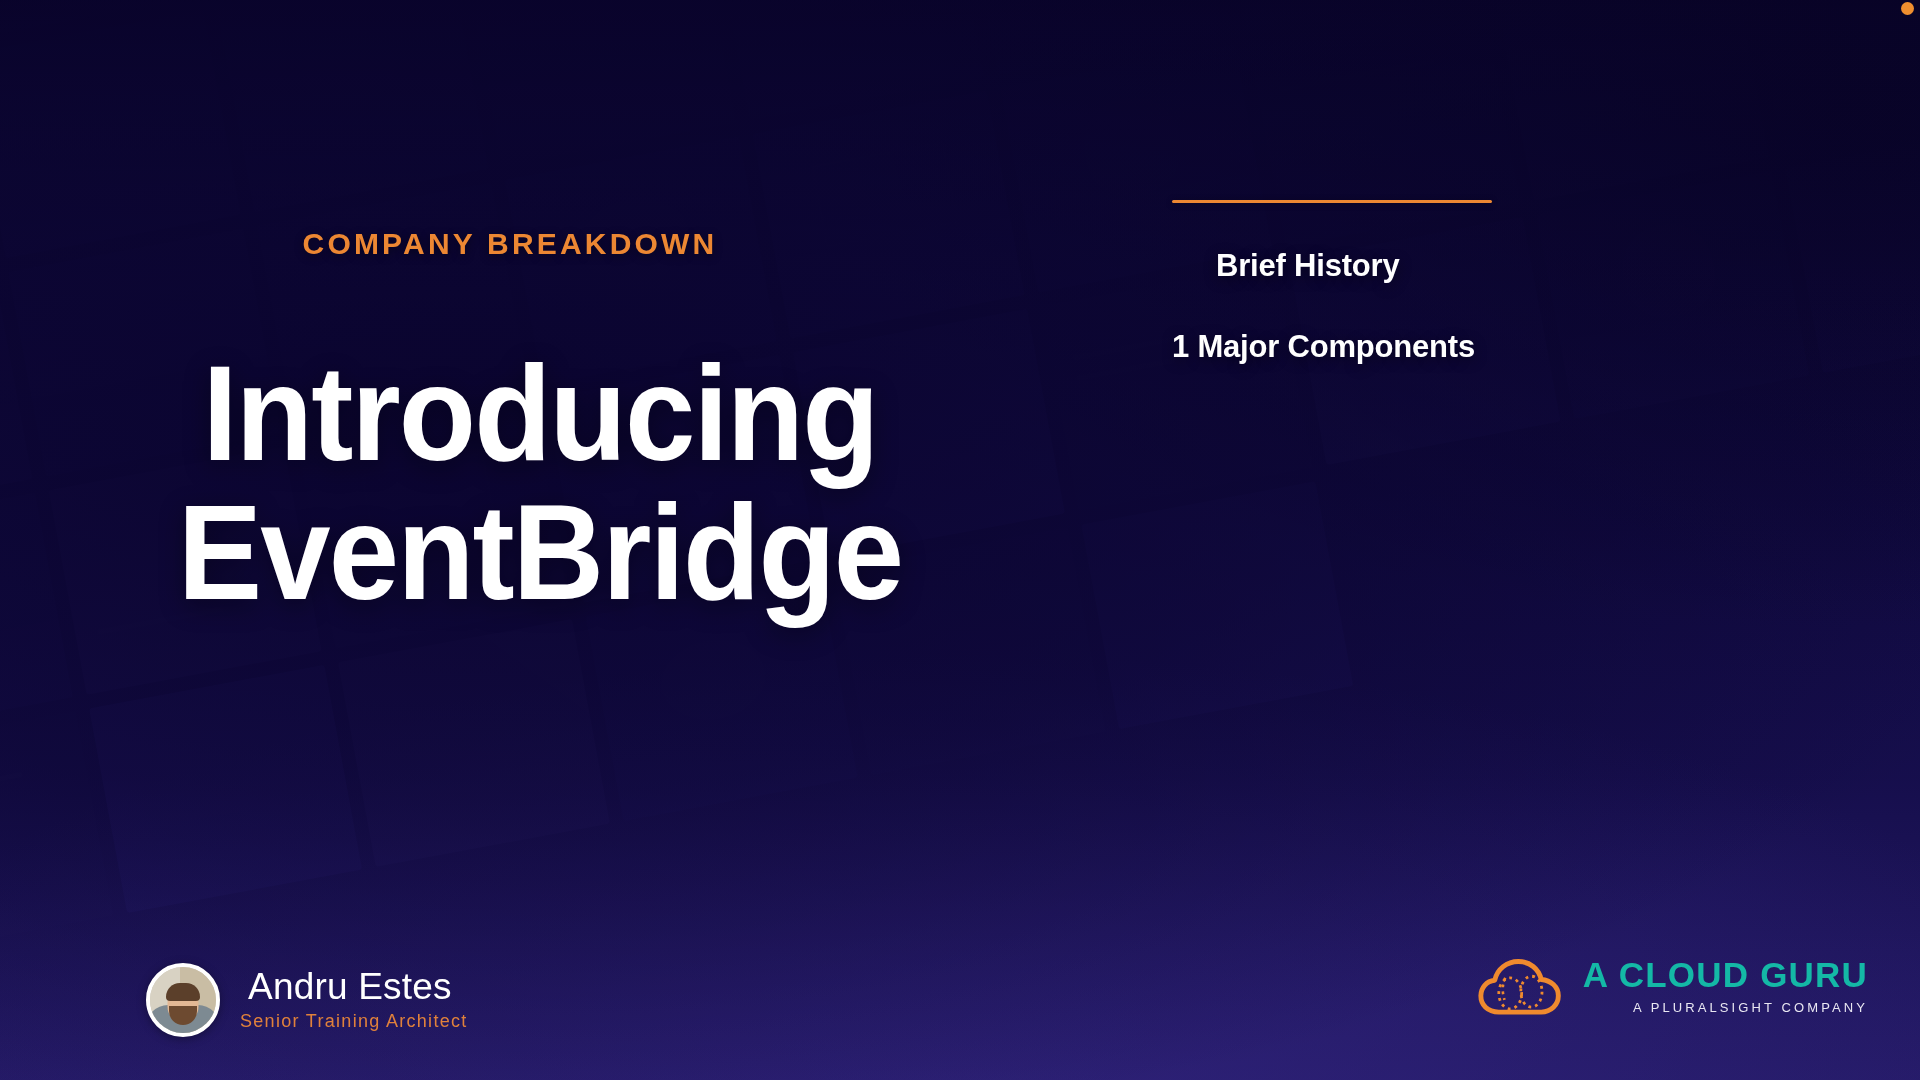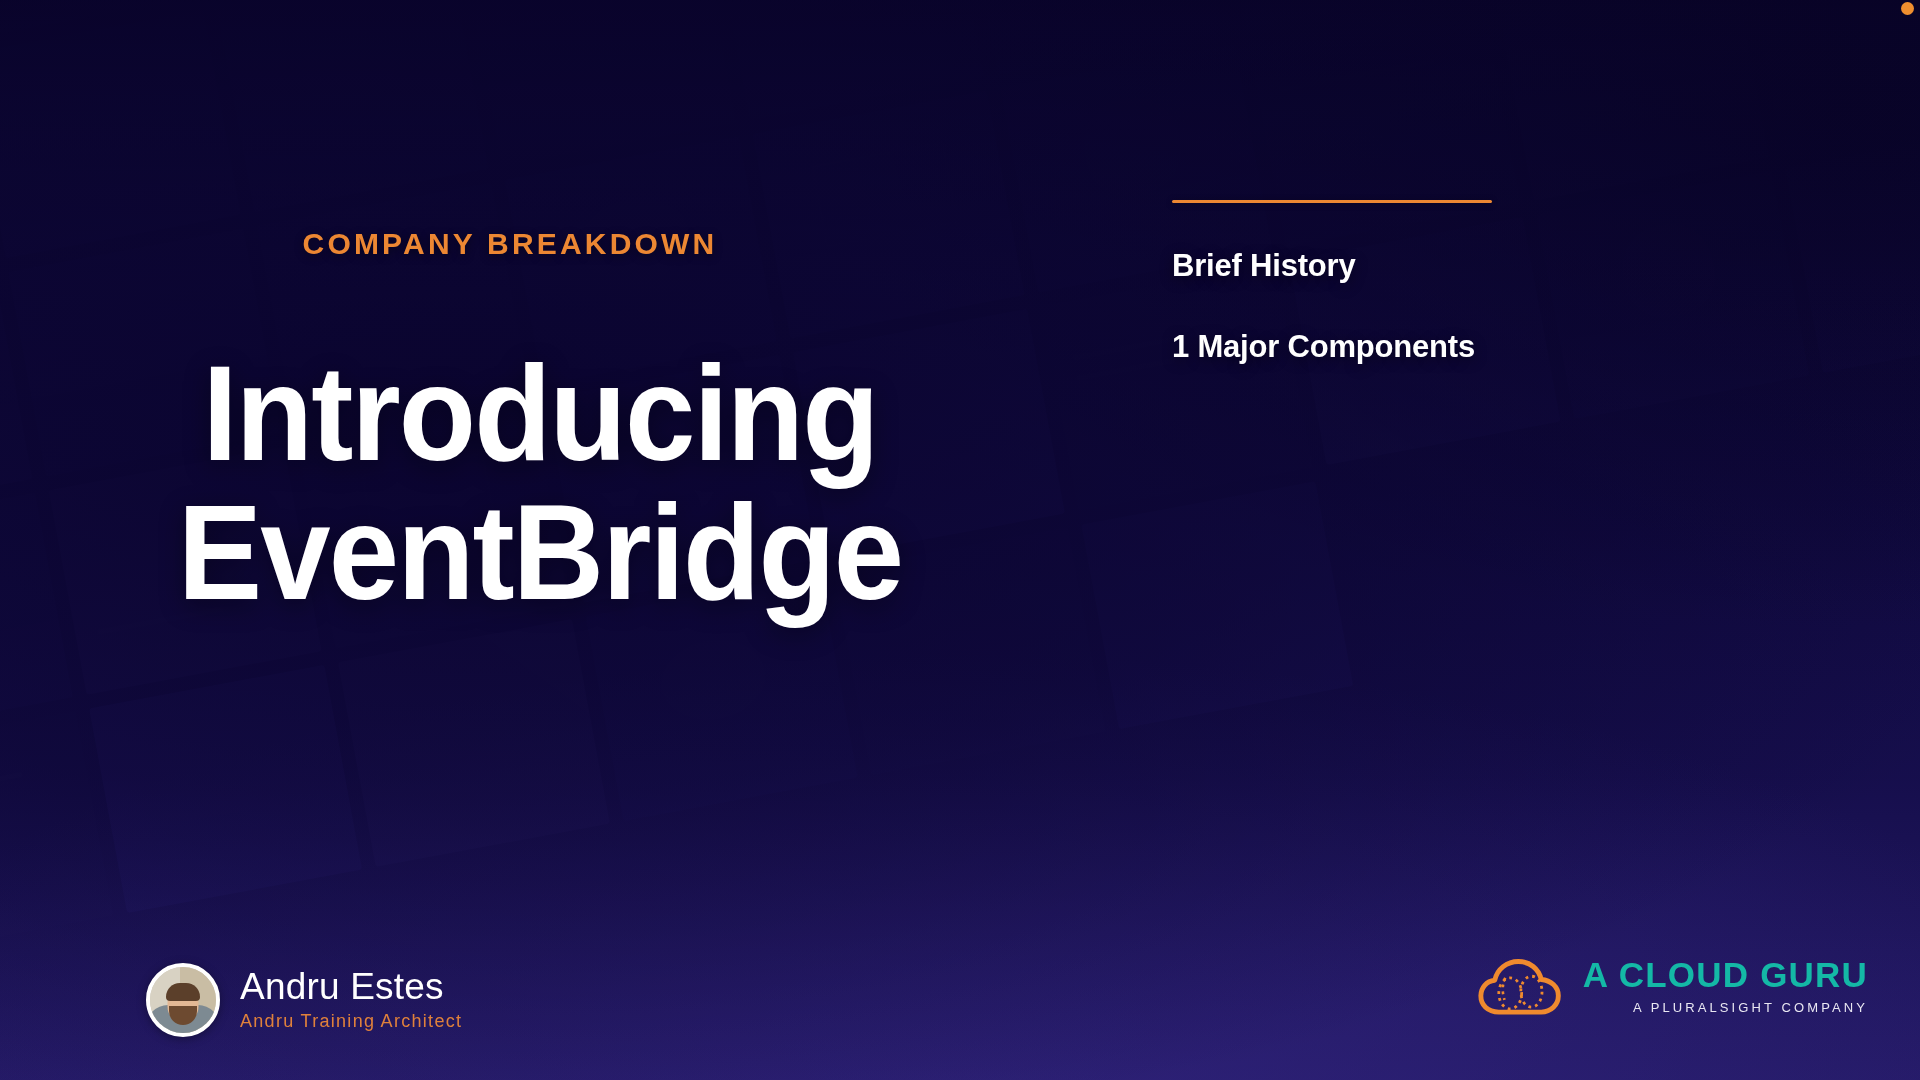--- a/index.html
+++ b/index.html
@@ -146,21 +146,21 @@
   }
   .list-item {
     color:#ffffff;
     font-size:31px;
     font-weight:bold;
     letter-spacing:-0.2px;
     text-shadow:0 3px 14px rgba(0,0,0,0.45);
     white-space:nowrap;
   }
   .list-item.i0 { margin-top:41px; }
-  .list-item.i1 { margin-top:45px; }
+  .list-item.i1 { margin-top:45px;margin-left:44px; }
   .list-item.i2 { margin-top:45px; }
 
   
   #presenter {
     position:absolute;
     left:146px; top:963px;
     display:flex; align-items:center; gap:20px;
   }
   #avatar {
     width:74px; height:74px; border-radius:50%;
@@ -190,20 +190,21 @@
   }
   #avatar .a-beard {
     position:absolute; left:50%; top:39px; transform:translateX(-50%);
     width:28px; height:19px; border-radius:0 0 14px 14px;
     background:#6d4a30;
   }
   #presenter-text { display:flex; flex-direction:column; justify-content:center; }
   #presenter-name {
     color:#ffffff; font-size:37px; font-weight:normal; line-height:1.05;
     letter-spacing:0.2px;
+    margin-left:8px;
   }
   #presenter-role {
     color:#e0813b; font-size:18px; font-weight:normal;
     letter-spacing:1.3px; margin-top:5px;
   }
 
   
   #brand {
     position:absolute;
     right:52px; top:955px;
@@ -432,21 +433,21 @@
       <div id="avatar">
         <div class="a-bgl"></div>
         <div class="a-bgr"></div>
         <div class="a-body"></div>
         <div class="a-head"></div>
         <div class="a-hair"></div>
         <div class="a-beard"></div>
       </div>
       <div id="presenter-text">
         <div id="presenter-name">Andru Estes</div>
-        <div id="presenter-role">Andru Training Architect</div>
+        <div id="presenter-role">Senior Training Architect</div>
       </div>
     </div>
 
     <div id="brand">
       <div id="brand-mark">
         <svg viewBox="0 0 104 76" width="86" height="62" aria-hidden="true">
           <path d="M26 70 C12 70 4 61 4 50 C4 40 11 32 21 31 C24 17 36 8 50 8 C64 8 75 17 78 30 C90 31 99 39 99 50 C99 61 90 70 78 70 Z" fill="none" stroke="#ef8a2e" stroke-width="6" stroke-linejoin="round"></path>
           <ellipse cx="40" cy="47" rx="14" ry="19" fill="none" stroke="#ef8a2e" stroke-width="3.4" stroke-dasharray="3.5 5"></ellipse>
           <ellipse cx="66" cy="45" rx="13" ry="19" fill="none" stroke="#ef8a2e" stroke-width="3.4" stroke-dasharray="3.5 5"></ellipse>
           <path d="M34 28 C30 36 30 46 33 55" fill="none" stroke="#ef8a2e" stroke-width="3.2" stroke-dasharray="3.5 5"></path>

